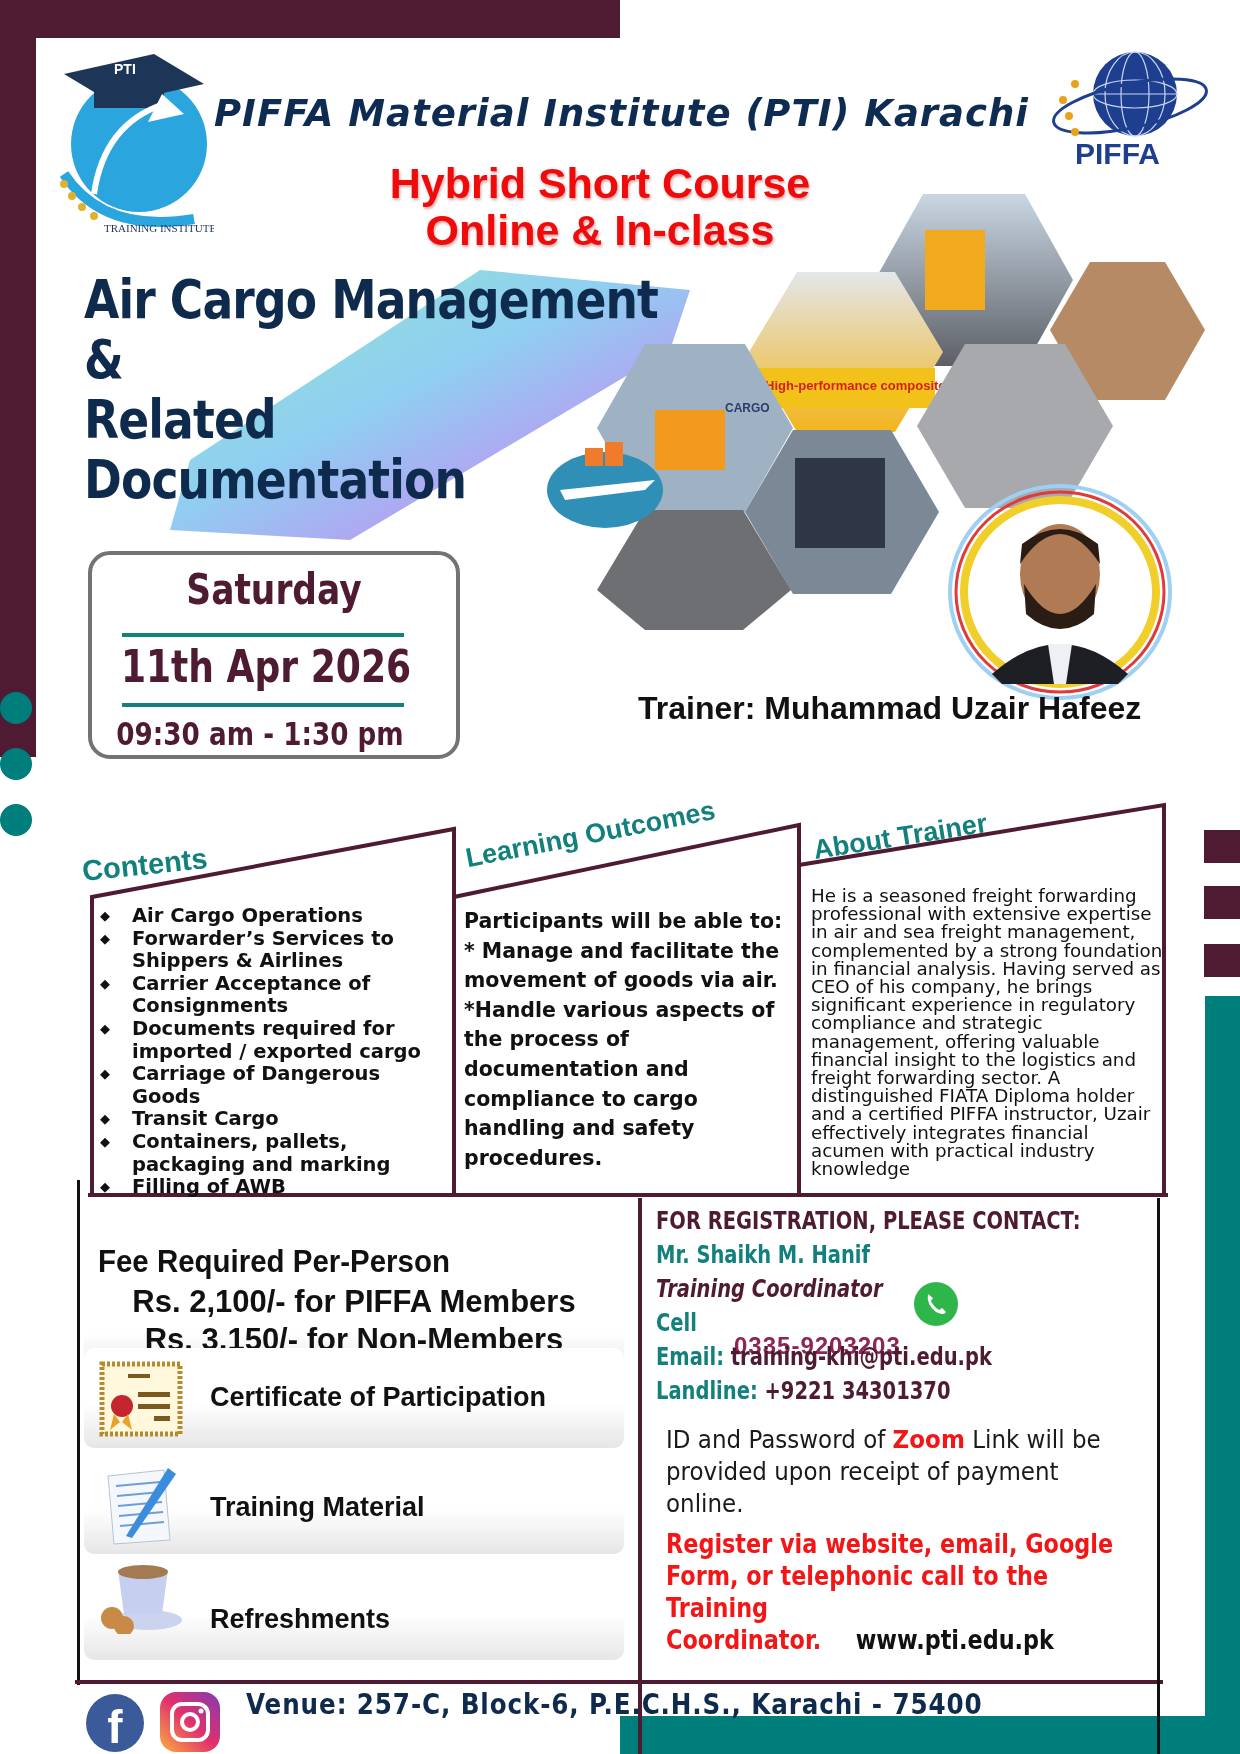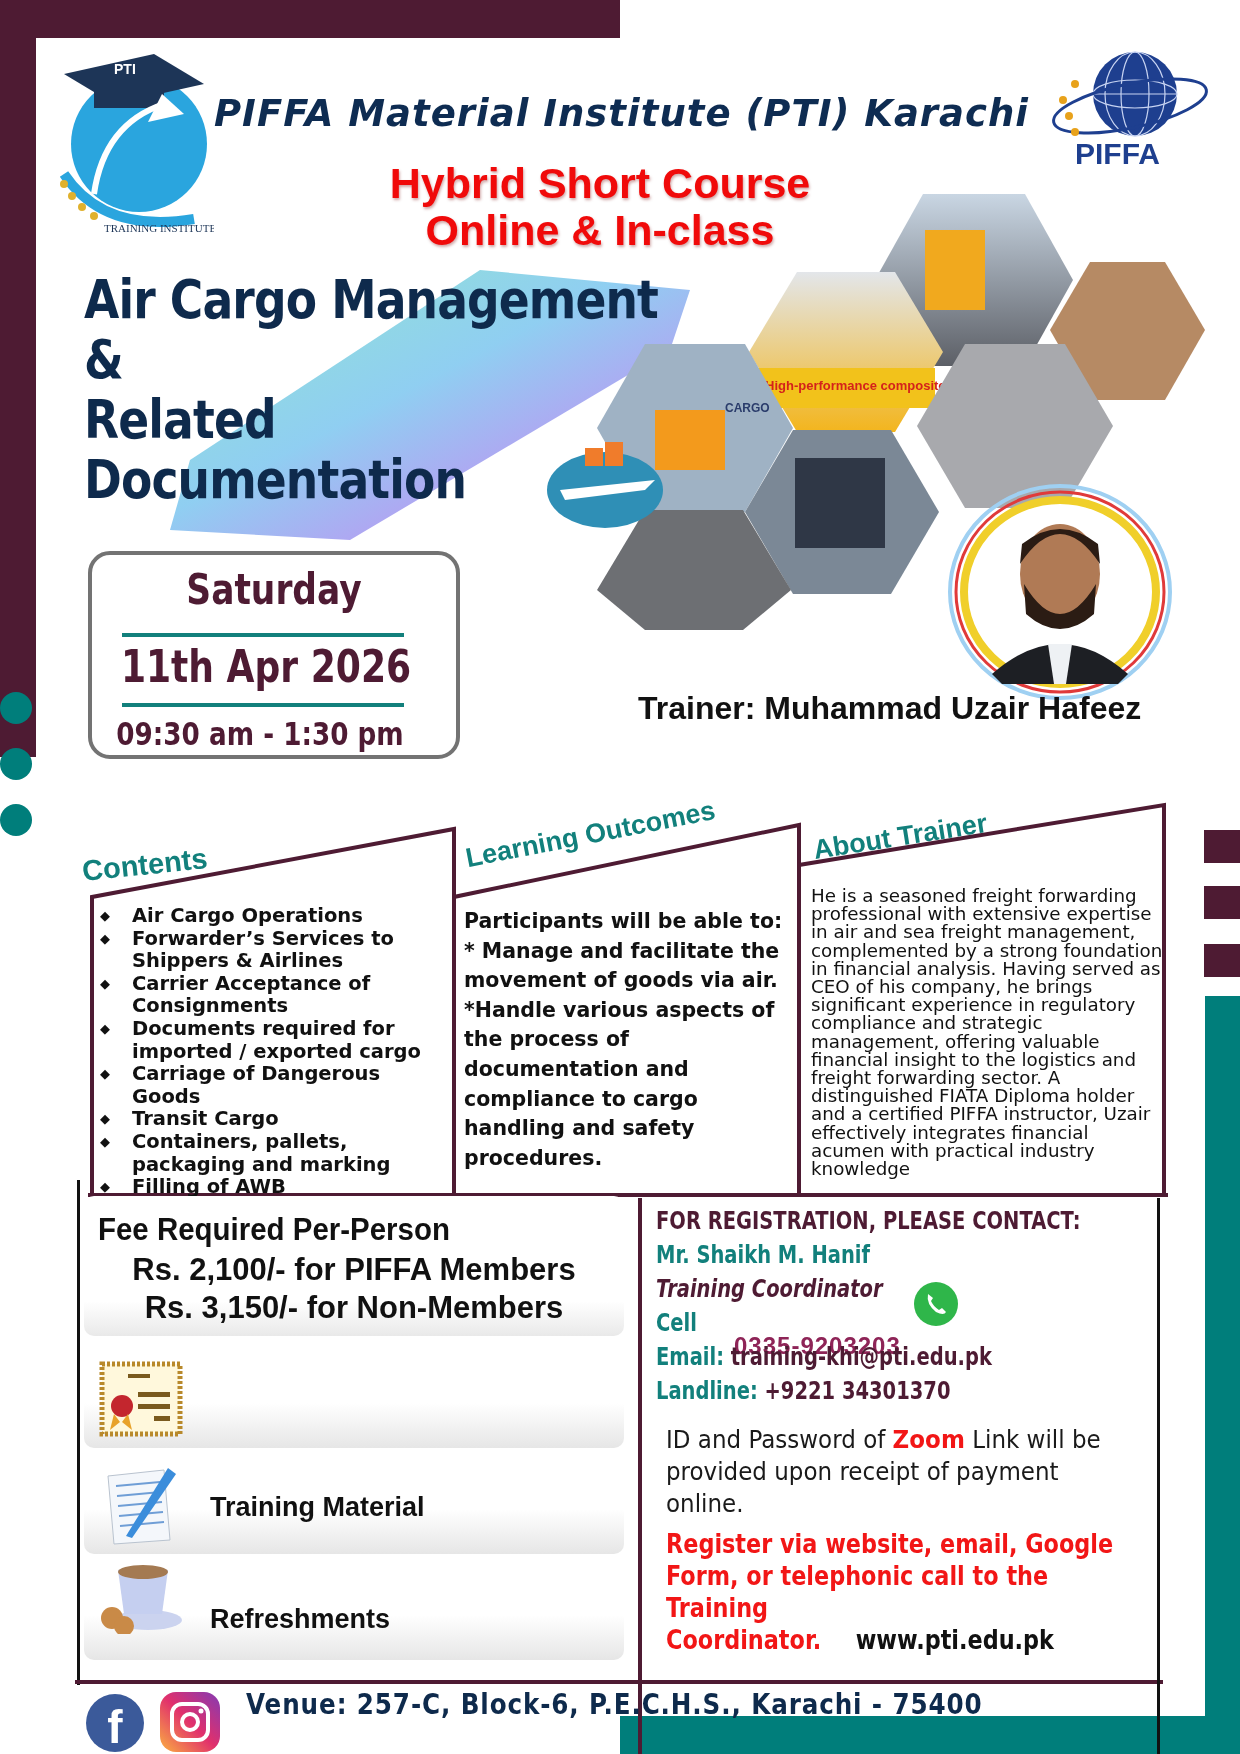--- a/index.html
+++ b/index.html
@@ -44,21 +44,21 @@
   .col-body { position: absolute; font-family: "DejaVu Sans", sans-serif; color: #111; }
   #contents-list { left: 12px; top: 110px; width: 340px; margin: 0; padding: 0; list-style: none; font-family: "DejaVu Sans", sans-serif; font-weight: bold; font-size: 19.5px; line-height: 22.6px; color: #111; }
   #contents-list li { position: relative; padding-left: 36px; }
   #contents-list li::before { content: "\25C6"; position: absolute; left: 4px; top: 0; font-size: 13px; }
   #outcomes { left: 380px; top: 112px; width: 330px; font-weight: bold; font-size: 20.5px; line-height: 29.6px; white-space: pre-line; }
   #about { left: 727px; top: 92px; width: 355px; font-size: 18.3px; line-height: 18.2px; }
 
   
   #lower-left-line { left: 77px; top: 1180px; width: 3px; height: 505px; background: #111; }
   #lower-bottom-line { left: 75px; top: 1680px; width: 1088px; height: 4px; background: #4e1b33; }
-  #fee-card { left: 84px; top: 1196px; width: 540px; height: 140px; border-radius: 10px; background: linear-gradient(#fff 75%, #e9e9e9); }
+  #fee-card { left: 84px; top: 1228px; width: 540px; height: 140px; border-radius: 10px; background: linear-gradient(#fff 75%, #e9e9e9); }
   #fee-title { left: 14px; top: 16px; font-weight: bold; font-size: 31px; color: #111; transform: scaleX(0.95); transform-origin: left; }
   .fee-line { left: 0; width: 100%; text-align: center; font-weight: bold; font-size: 31px; color: #111; }
   .perk { left: 84px; width: 540px; height: 100px; border-radius: 10px; background: linear-gradient(#fff 55%, #e6e6e6); }
   .perk-icon { left: 14px; top: 12px; width: 86px; height: 80px; }
   .perk-label { left: 126px; font-weight: bold; font-size: 27px; color: #111; }
 
   
   #reg-box { left: 638px; top: 1198px; width: 522px; height: 616px; border-left: 4px solid #4e1b33; border-right: 3px solid #111; box-sizing: border-box; }
   .reg-line { left: 14px; font-family: "DejaVu Sans", sans-serif; font-weight: bold; transform: scaleX(0.78); transform-origin: left; white-space: nowrap; }
   #reg-head { top: 8px; font-size: 25px; color: #4e1b33; }
@@ -269,20 +269,21 @@
       <rect x="4" y="4" width="78" height="70" fill="#fff8dc" stroke="#b8892b" stroke-width="5" stroke-dasharray="3 2"></rect>
       <rect x="30" y="14" width="22" height="4" fill="#7a5a1e"></rect>
       <rect x="40" y="32" width="32" height="5" fill="#7a5a1e"></rect>
         <rect x="40" y="44" width="32" height="5" fill="#7a5a1e"></rect>
         <rect x="56" y="56" width="16" height="5" fill="#7a5a1e"></rect>
       <circle cx="24" cy="46" r="11" fill="#c3262e"></circle>
         <polygon points="16,54 12,70 22,62" fill="#e8a22a"></polygon>
         <polygon points="30,54 34,70 24,62" fill="#e8a22a"></polygon>
     </svg>
   </div>
+  <div class="abs perk-label" style="top:34px;">Certificate of Participation</div>
 </div>
 <div class="abs perk" style="top:1454px;">
   <div class="abs perk-icon">
     <svg width="86" height="80" viewBox="0 0 86 80">
       <polygon points="10,10 66,4 72,74 16,78" fill="#f4f7fb" stroke="#b9c3cf"></polygon>
       <g stroke="#6f9ed6" stroke-width="2">
           <line x1="18" y1="20" x2="62" y2="16"></line>
           <line x1="19" y1="30" x2="63" y2="26"></line>
           <line x1="20" y1="40" x2="64" y2="36"></line>
           <line x1="21" y1="50" x2="65" y2="46"></line>

